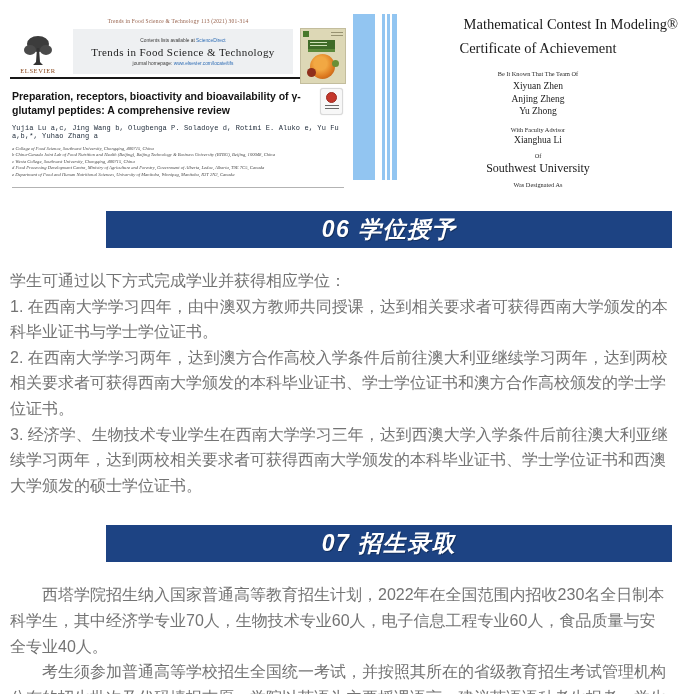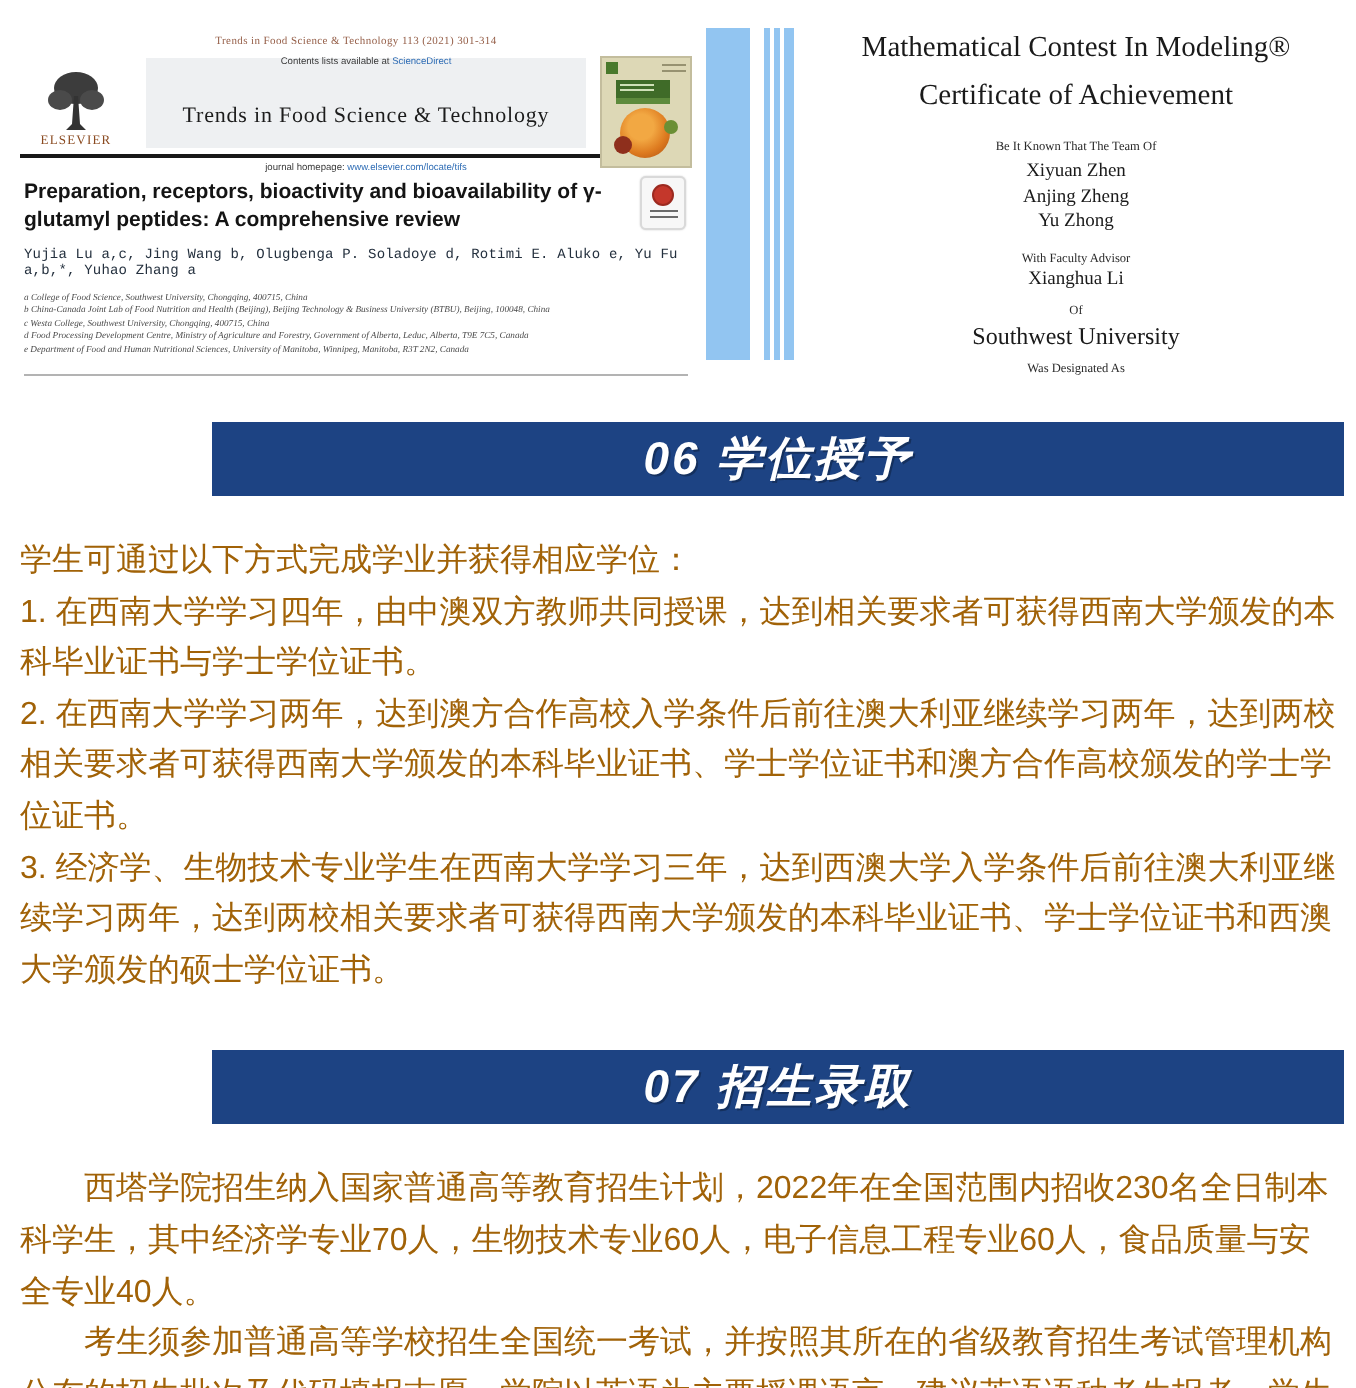--- a/index.html
+++ b/index.html
@@ -12,21 +12,21 @@
 
   
   .paper { position:absolute; left:10px; top:8px; width:336px; height:184px; background:#fff; }
   .paper-citation { text-align:center; font-family:"Liberation Serif","DejaVu Serif",serif;
     font-size:5.5px; color:#96604a; padding-top:10px; letter-spacing:.2px; }
   .paper-header { display:flex; align-items:stretch; margin-top:5px; height:45px; }
   .elsevier { width:56px; display:flex; flex-direction:column; align-items:center; justify-content:flex-end; }
   .elsevier-name { font-family:"Liberation Serif","DejaVu Serif",serif; font-size:6.5px;
     color:#8a4a20; letter-spacing:.6px; margin-top:1px; }
   .header-box { flex:1; background:#eef0f2; margin:0 7px; display:flex; flex-direction:column;
-    align-items:center; justify-content:flex-start; gap:18px; }
+    align-items:center; justify-content:center; gap:3px; }
   .contents-line, .homepage-line { font-size:4.8px; color:#3a3a3a; }
   .link-blue { color:#2f6db5; }
   .journal-title { font-family:"Liberation Serif","DejaVu Serif",serif; font-size:11px;
     color:#1c1c1c; letter-spacing:.4px; }
   .cover { width:44px; height:54px; background:#ddd8b6; border:1px solid #c3bd9d;
     position:relative; align-self:flex-start; margin-top:-1px; }
   .cover-logo { position:absolute; left:2px; top:2px; width:6px; height:6px; background:#49792c; }
   .cover-lines { position:absolute; right:2px; top:3px; width:12px; height:6px;
     background:repeating-linear-gradient(#979271 0 1px, transparent 1px 3px); }
   .cover-green { position:absolute; left:7px; top:11px; width:27px; height:12px; background:#3f6b28;
@@ -56,40 +56,40 @@
 
   
   .certificate { position:absolute; left:352px; top:6px; width:326px; height:186px; background:#fff; }
   .stripe { position:absolute; top:8px; bottom:12px; background:#92c5f1; }
   .stripe-band { left:1px; width:22px; }
   .stripe-1 { left:30px; width:2.5px; }
   .stripe-2 { left:35px; width:2.5px; }
   .stripe-3 { left:40px; width:5px; }
   .cert-content { position:absolute; left:46px; right:0; top:10px; text-align:center;
     font-family:"Liberation Serif","DejaVu Serif",serif; color:#1a1a1a; }
-  .cert-title { font-size:14.5px; }
+  .cert-title { font-size:14.5px;text-align:right; }
   .cert-sub { font-size:14.5px; margin-top:7px; }
   .cert-small { font-size:6.3px; color:#2a2a2a; }
   .cert-team-label { margin-top:13px; }
   .cert-name { font-size:9.5px; line-height:12.5px; }
   .cert-name-first { margin-top:3px; }
   .cert-advisor-label { margin-top:8px; }
   .cert-advisor { font-size:9.5px; margin-top:2px; }
   .cert-of { margin-top:7px; }
   .cert-univ { font-size:12px; margin-top:2px; }
   .cert-designated { margin-top:5px; }
   .cert-award { font-size:9.5px; margin-top:1px; }
 
   
   .banner { height:37px; margin:11px 6px 0 106px; background:#1d4383; color:#ffffff;
     display:flex; align-items:center; justify-content:center;
     font-size:23px; font-weight:bold; font-style:italic; letter-spacing:1.5px;
     text-shadow:1px 1px 0 rgba(0,0,0,.28); }
   .banner.second { margin-top:27px; }
-  .section-body { padding:20px 10px 0 10px; font-size:16px; line-height:25.6px; color:#a16207; }
+  .section-body { padding:20px 10px 0 10px; font-size:16px; line-height:25.6px; color:#737373; }
   .section-body p { margin:0; }
   .section-body.indented p { text-indent:2em; }
 </style>
 </head>
 <body>
 
 <div class="figures">
 
   <div class="paper">
     <div class="paper-citation">Trends in Food Science &amp; Technology 113 (2021) 301-314</div>

